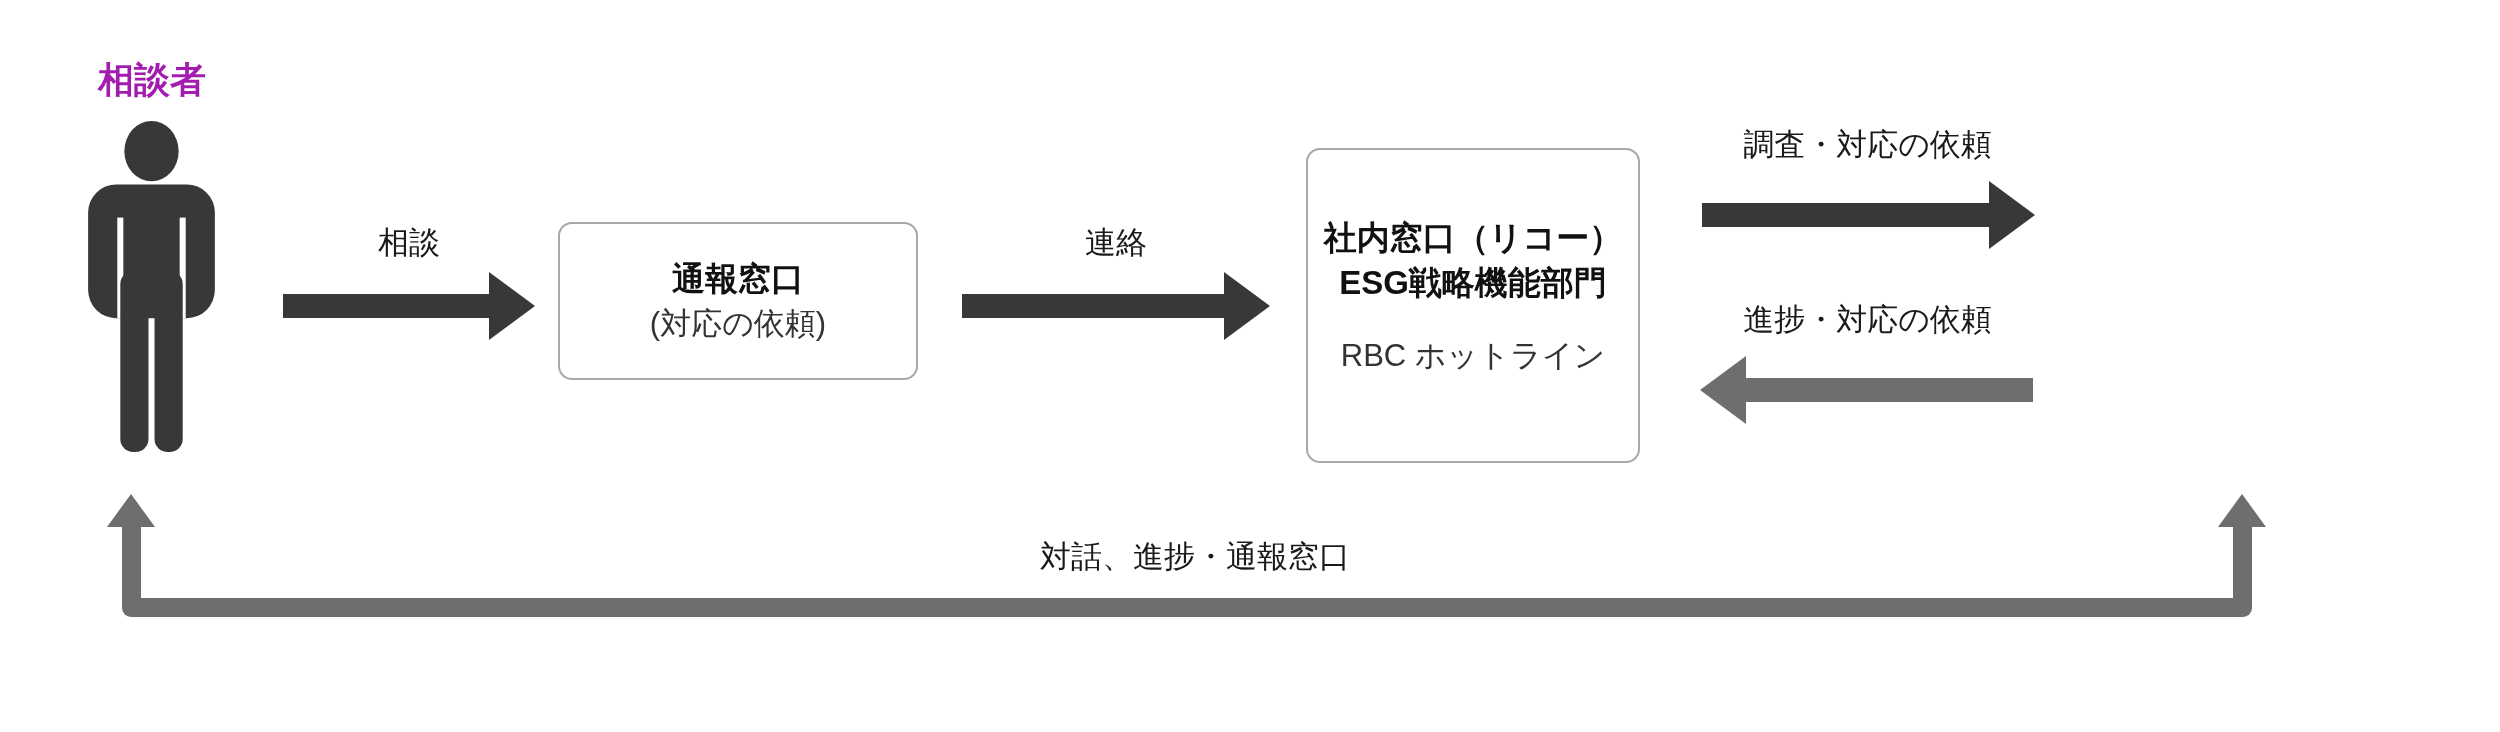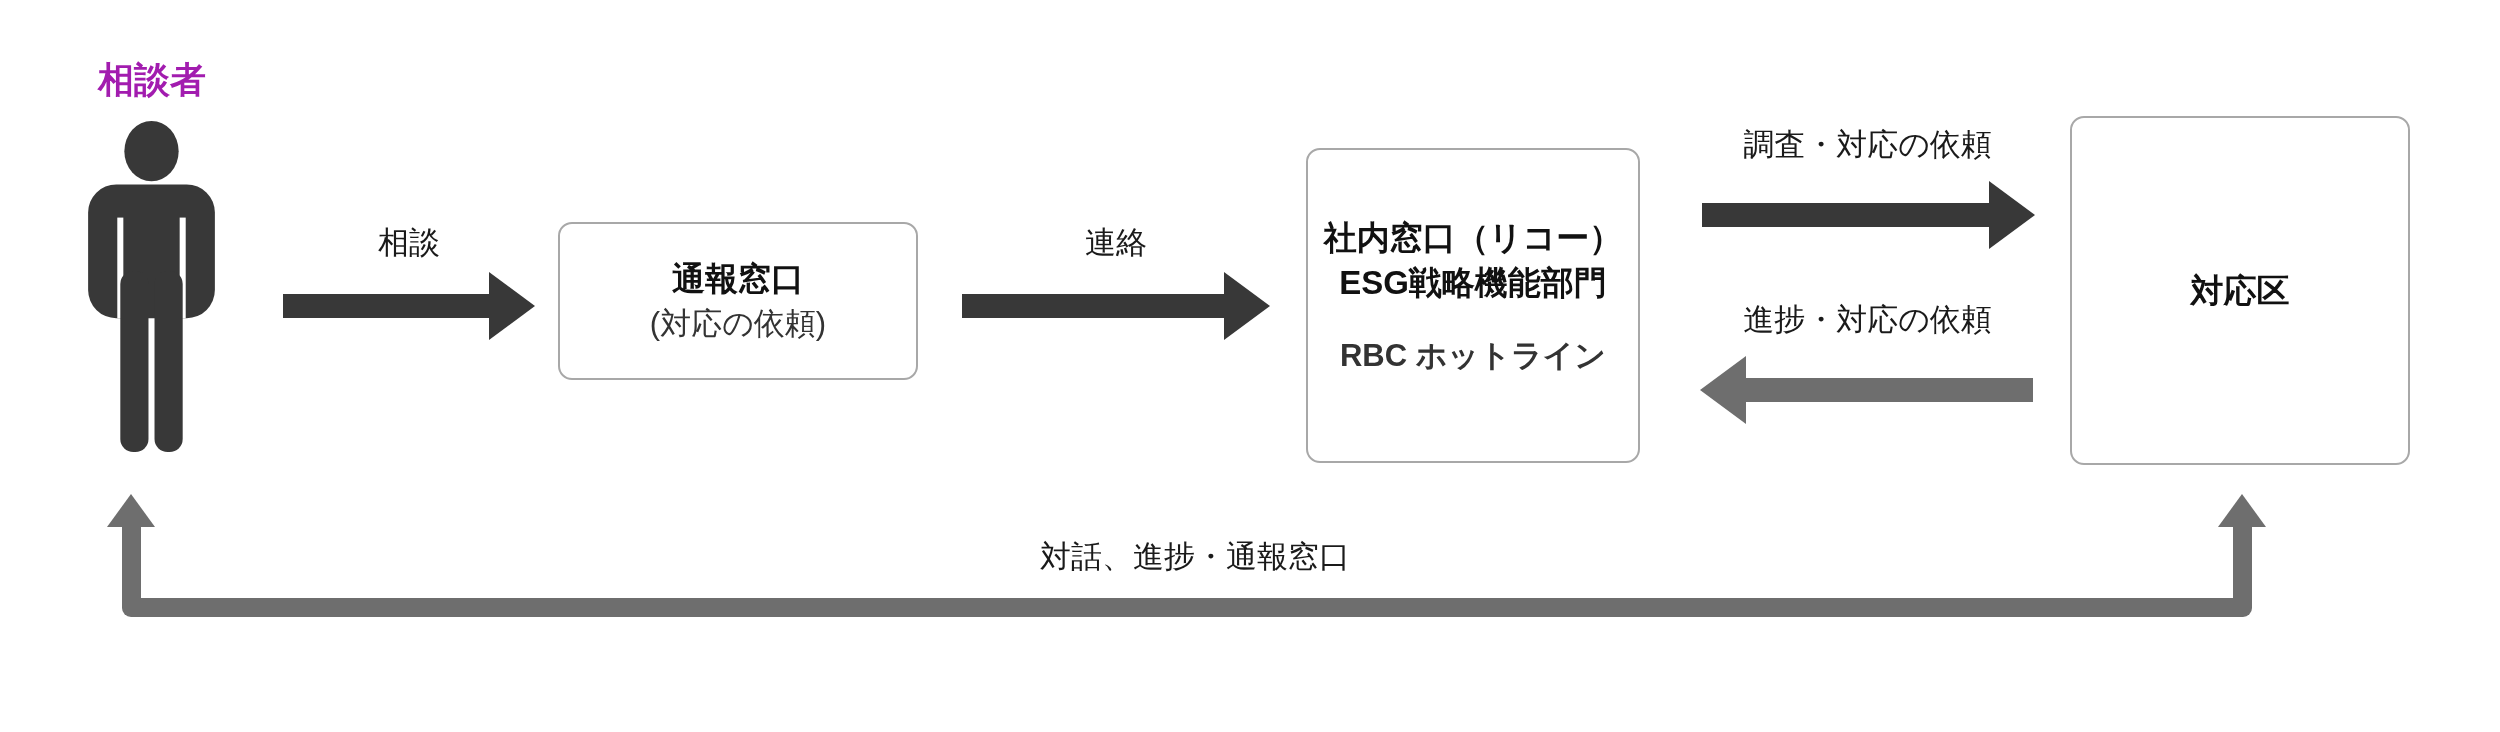--- a/index.html
+++ b/index.html
@@ -45,21 +45,21 @@
   .arrow-progress{left:1700px;top:356px;}
   .arrow-progress .shaft{width:287px;}
 
   
   .node{background:#fff;border:2px solid var(--box-border);border-radius:14px;
     display:flex;flex-direction:column;align-items:center;justify-content:center;text-align:center;}
   .node .title{font-size:33px;font-weight:bold;color:#111;line-height:45px;white-space:nowrap;}
   .node .subtitle{font-size:31px;font-weight:normal;color:#333;line-height:45px;white-space:nowrap;}
   .node-report{left:558px;top:222px;width:360px;height:158px;text-align:right;}
   .node-internal{left:1306px;top:148px;width:334px;height:315px;padding-bottom:18px;}
-  .node-internal .subtitle{margin-top:28px;font-weight:bold;}
+  .node-internal .subtitle{margin-top:28px;}
   .node-response{left:2070px;top:116px;width:340px;height:349px;}
 
   
   .u-bar{background:var(--gray-arrow);}
   .u-hbar{left:122px;top:598px;width:2130px;height:19px;border-radius:0 0 9px 9px;}
   .u-vbar-left{left:122px;top:524px;width:19px;height:80px;}
   .u-vbar-right{left:2233px;top:524px;width:19px;height:80px;}
   .u-head{width:0;height:0;border-left:24px solid transparent;border-right:24px solid transparent;
     border-bottom:33px solid var(--gray-arrow);}
   .u-head-left{left:107px;top:494px;}
@@ -109,23 +109,20 @@
     <div class="shaft"></div>
     <div class="head-right"></div>
   </div>
 
   <div class="abs flow-label lbl-progress">進捗・対応の依頼</div>
   <div class="abs h-arrow gray arrow-progress">
     <div class="head-left"></div>
     <div class="shaft"></div>
   </div>
 
-  <div class="abs node node-response">
-    <div class="title">対応区</div>
-  </div>
 
   <div class="abs flow-label lbl-dialogue">対話、進捗・通報窓口</div>
   <div class="abs u-bar u-hbar"></div>
   <div class="abs u-bar u-vbar-left"></div>
   <div class="abs u-bar u-vbar-right"></div>
   <div class="abs u-head u-head-left"></div>
   <div class="abs u-head u-head-right"></div>
 
 </div>
 

